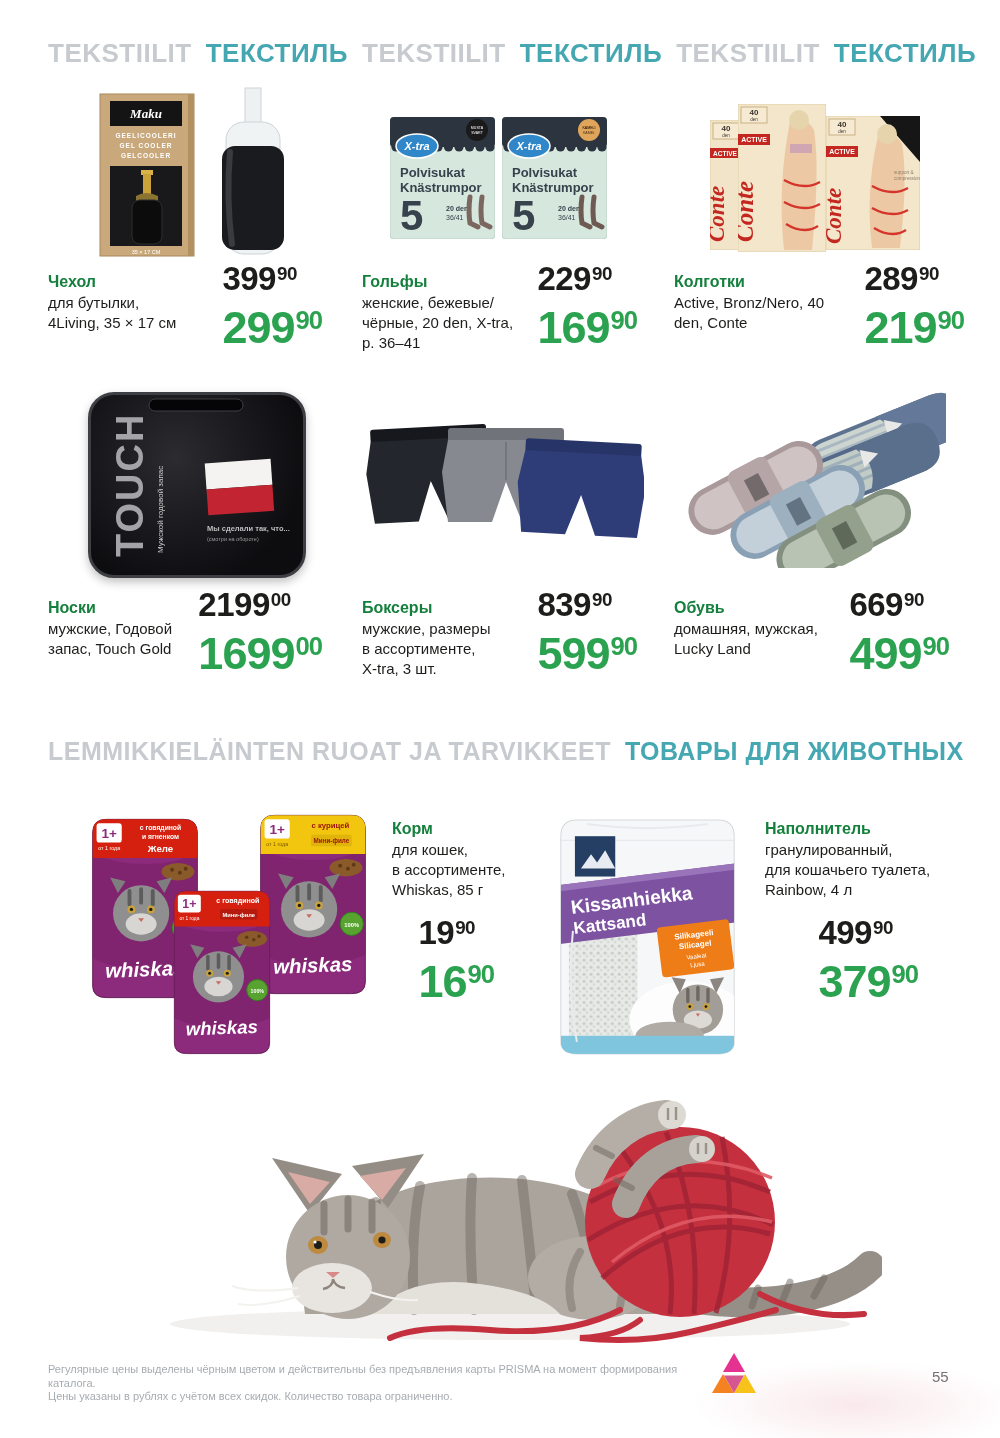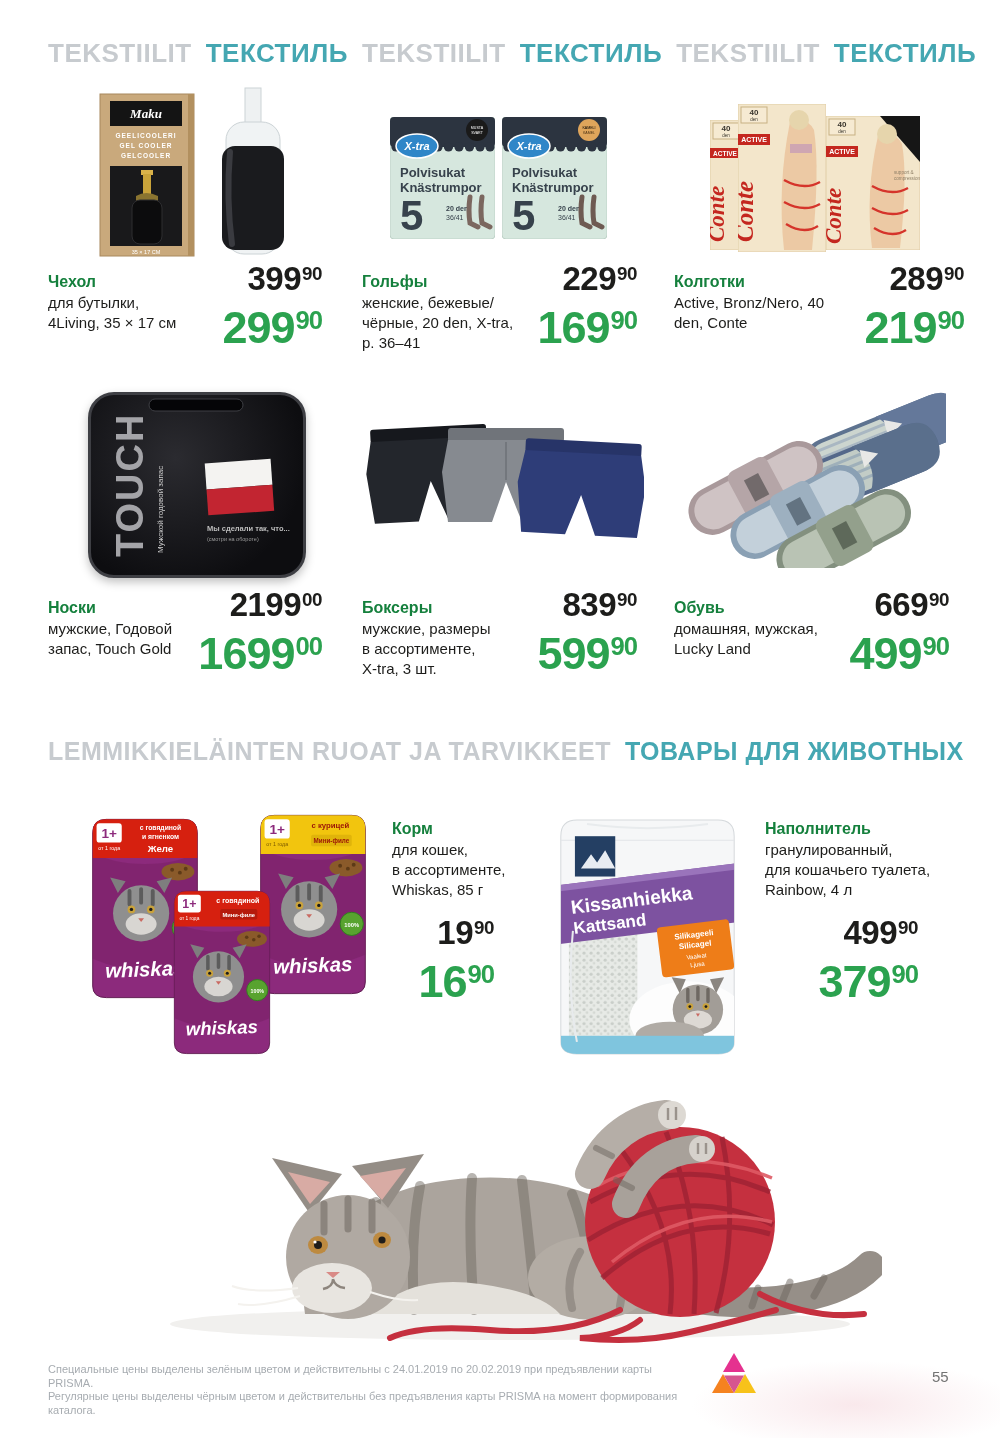--- a/index.html
+++ b/index.html
@@ -9,21 +9,21 @@
   .abs{position:absolute}
   
   .sec-head{font-weight:bold;font-size:26px;letter-spacing:.5px;white-space:nowrap}
   .sec-head .fi{color:#c7cbcf;margin-right:14px}
   .sec-head .ru{color:#45a7b2;margin-right:14px}
   .sec-head2{font-weight:bold;font-size:25px;letter-spacing:.5px;white-space:nowrap}
   
   .pname{font-weight:bold;font-size:16px;line-height:22px;color:#15803d}
   .pdesc{font-size:15px;line-height:20px;color:#1d1d1b}
   
-  .prices{text-align:right;white-space:nowrap}
+  .prices{text-align:left;white-space:nowrap}
   .old{font-weight:bold;font-size:33px;line-height:34px;color:#1d1d1b;letter-spacing:-.5px}
   .new{font-weight:bold;font-size:45px;line-height:46px;color:#2ba24f;letter-spacing:-1px;margin-top:9px}
   .old sup,.new sup{font-size:.57em;vertical-align:baseline;position:relative;top:-.55em;line-height:0;margin-left:1px}
   
   .touch-bag{border-radius:26px;background:radial-gradient(circle at 40% 35%,#2b2b30,#0d0d10 75%);border:3px solid #3e3f44;box-shadow:0 4px 10px rgba(0,0,0,.25)}
   
   .foot{font-size:11px;line-height:13.5px;color:#a7acb1}
   .pagenum{font-size:15px;color:#737373}
   .prisma-word{font-weight:bold;font-size:37px;letter-spacing:.5px;color:#0aa147}
   .wisp{background:radial-gradient(ellipse at center,rgba(242,205,212,.45),rgba(242,205,212,0) 70%)}
@@ -487,22 +487,22 @@
       <circle cx="262" cy="188" r="3.6" fill="#1f1d1a"></circle>
     <path d="M178,236 q-44,6 -66,-2 M180,244 q-40,12 -62,8 M250,240 q30,10 48,8" stroke="#f4f2ee" stroke-width="2" fill="none"></path>
   </g>
 
   <path d="M500,258 q-50,26 -130,20 q-70,-6 -100,8 M520,268 q-20,16 -60,18 q60,6 110,-6 q50,-12 86,-22" stroke="#c5303f" stroke-width="6" fill="none" stroke-linecap="round"></path>
   <path d="M640,242 q50,26 104,20" stroke="#c5303f" stroke-width="6" fill="none" stroke-linecap="round"></path>
 </svg>
 
 <div class="abs wisp" style="left:690px;top:1360px;width:330px;height:90px"></div>
 <div class="abs foot" style="left:48px;top:1363px;width:640px">
-  <div>Специальные цены выделены зелёным цветом и действительны с 24.01.2019 по 20.02.2019 при предъявлении карты PRISMA.</div>
   <div>Регулярные цены выделены чёрным цветом и действительны без предъявления карты PRISMA на момент формирования каталога.</div>
+  <div>Цены указаны в рублях с учётом всех скидок. Количество товара ограниченно.</div>
 </div>
 
 <div class="abs" style="left:712px;top:1351px;width:230px;height:44px">
   <svg class="abs" style="left:0;top:2px" width="44" height="40" viewBox="0 0 44 40">
     <polygon points="22,0 33,19 11,19" fill="#e5318f"></polygon>
     <polygon points="11,21 22,40 0,40" fill="#f58220"></polygon>
     <polygon points="33,21 44,40 22,40" fill="#f7c21a"></polygon>
     <polygon points="22,40 12,22.5 32,22.5" fill="#d6568f"></polygon>
   </svg>
 </div>

